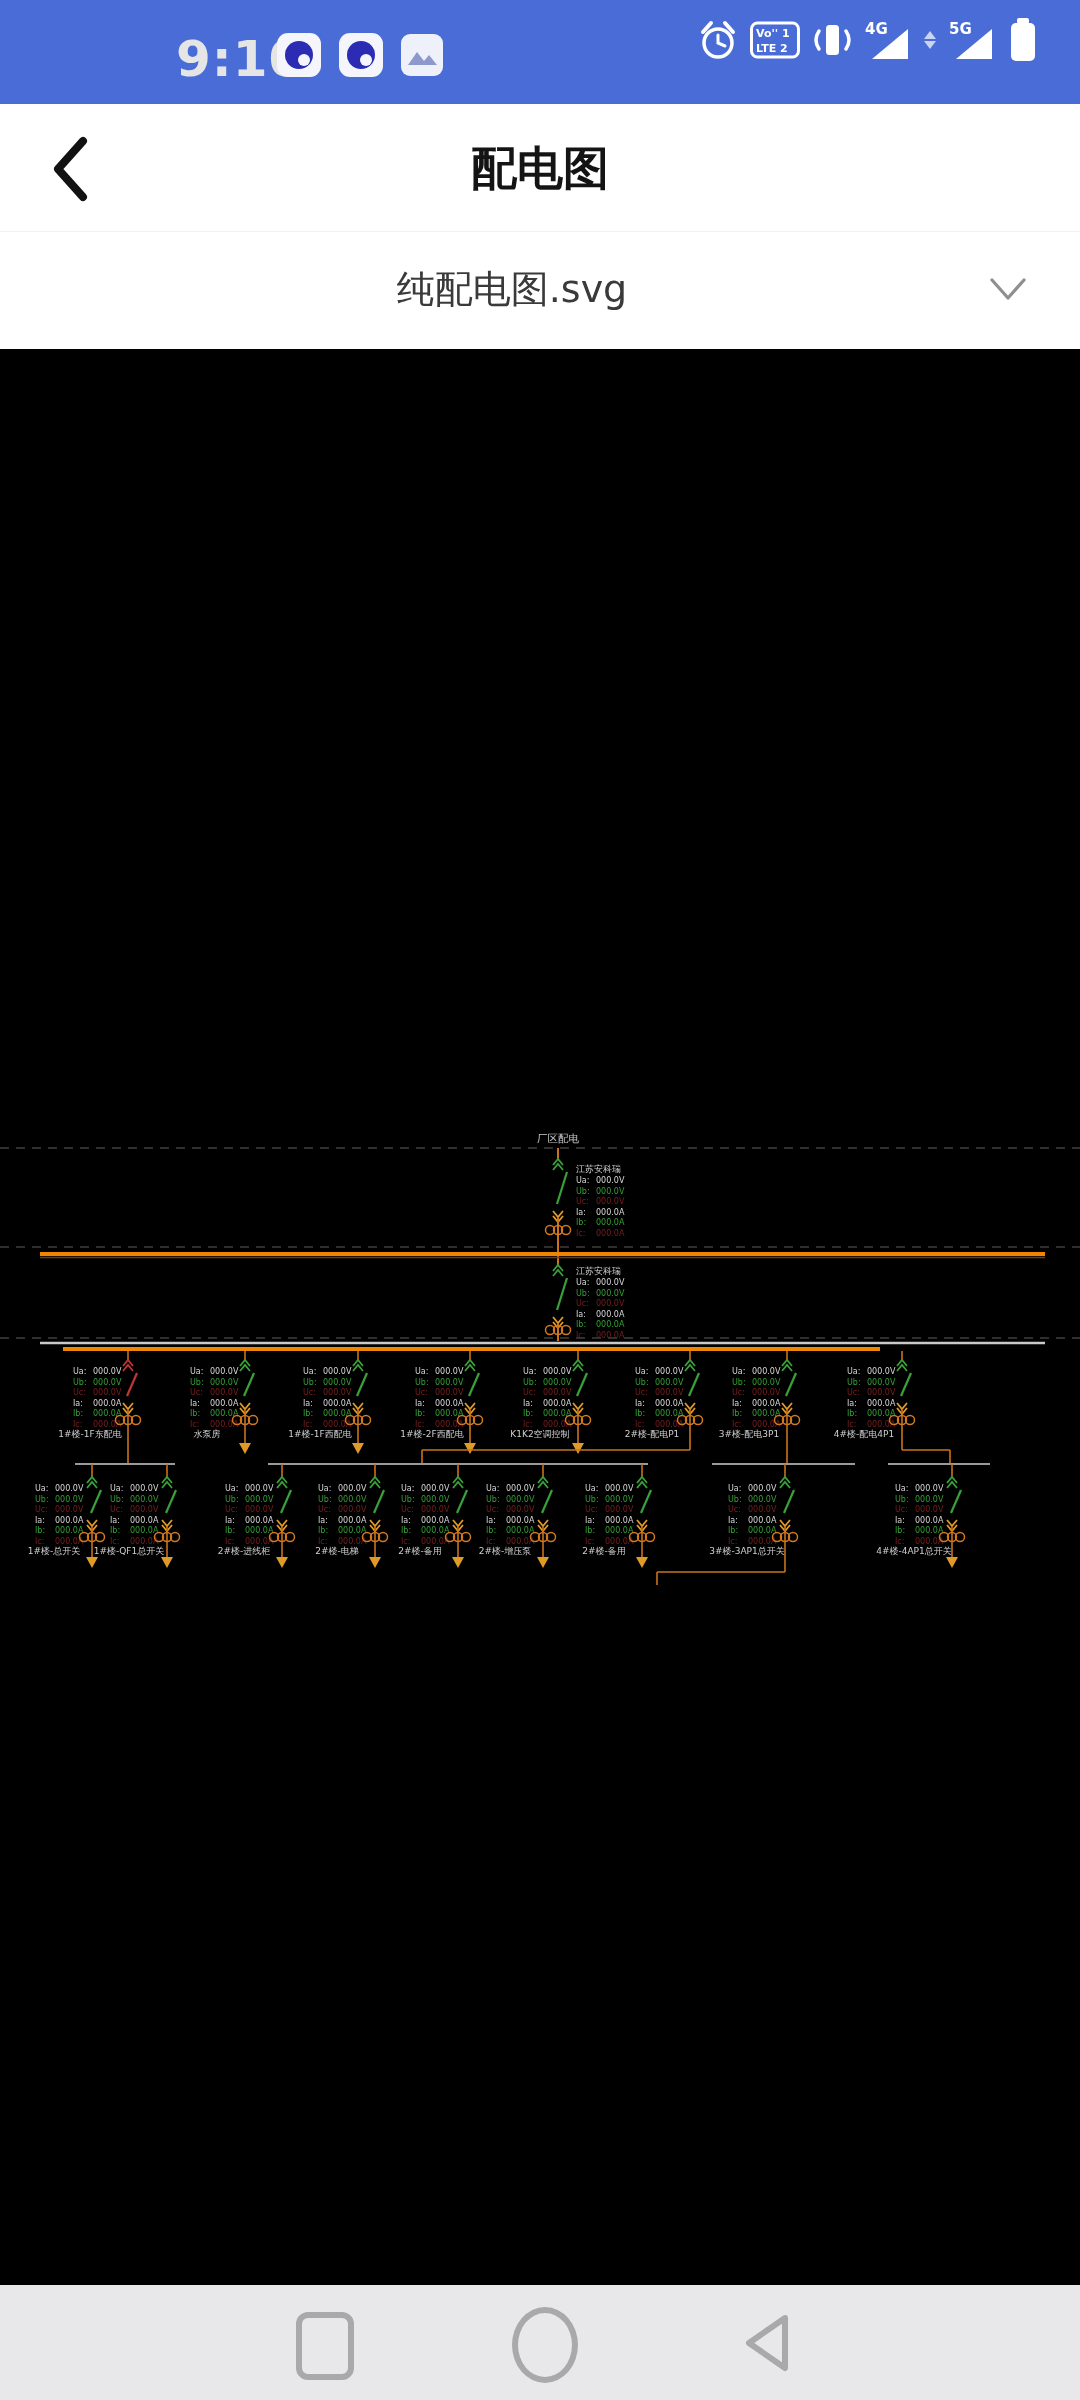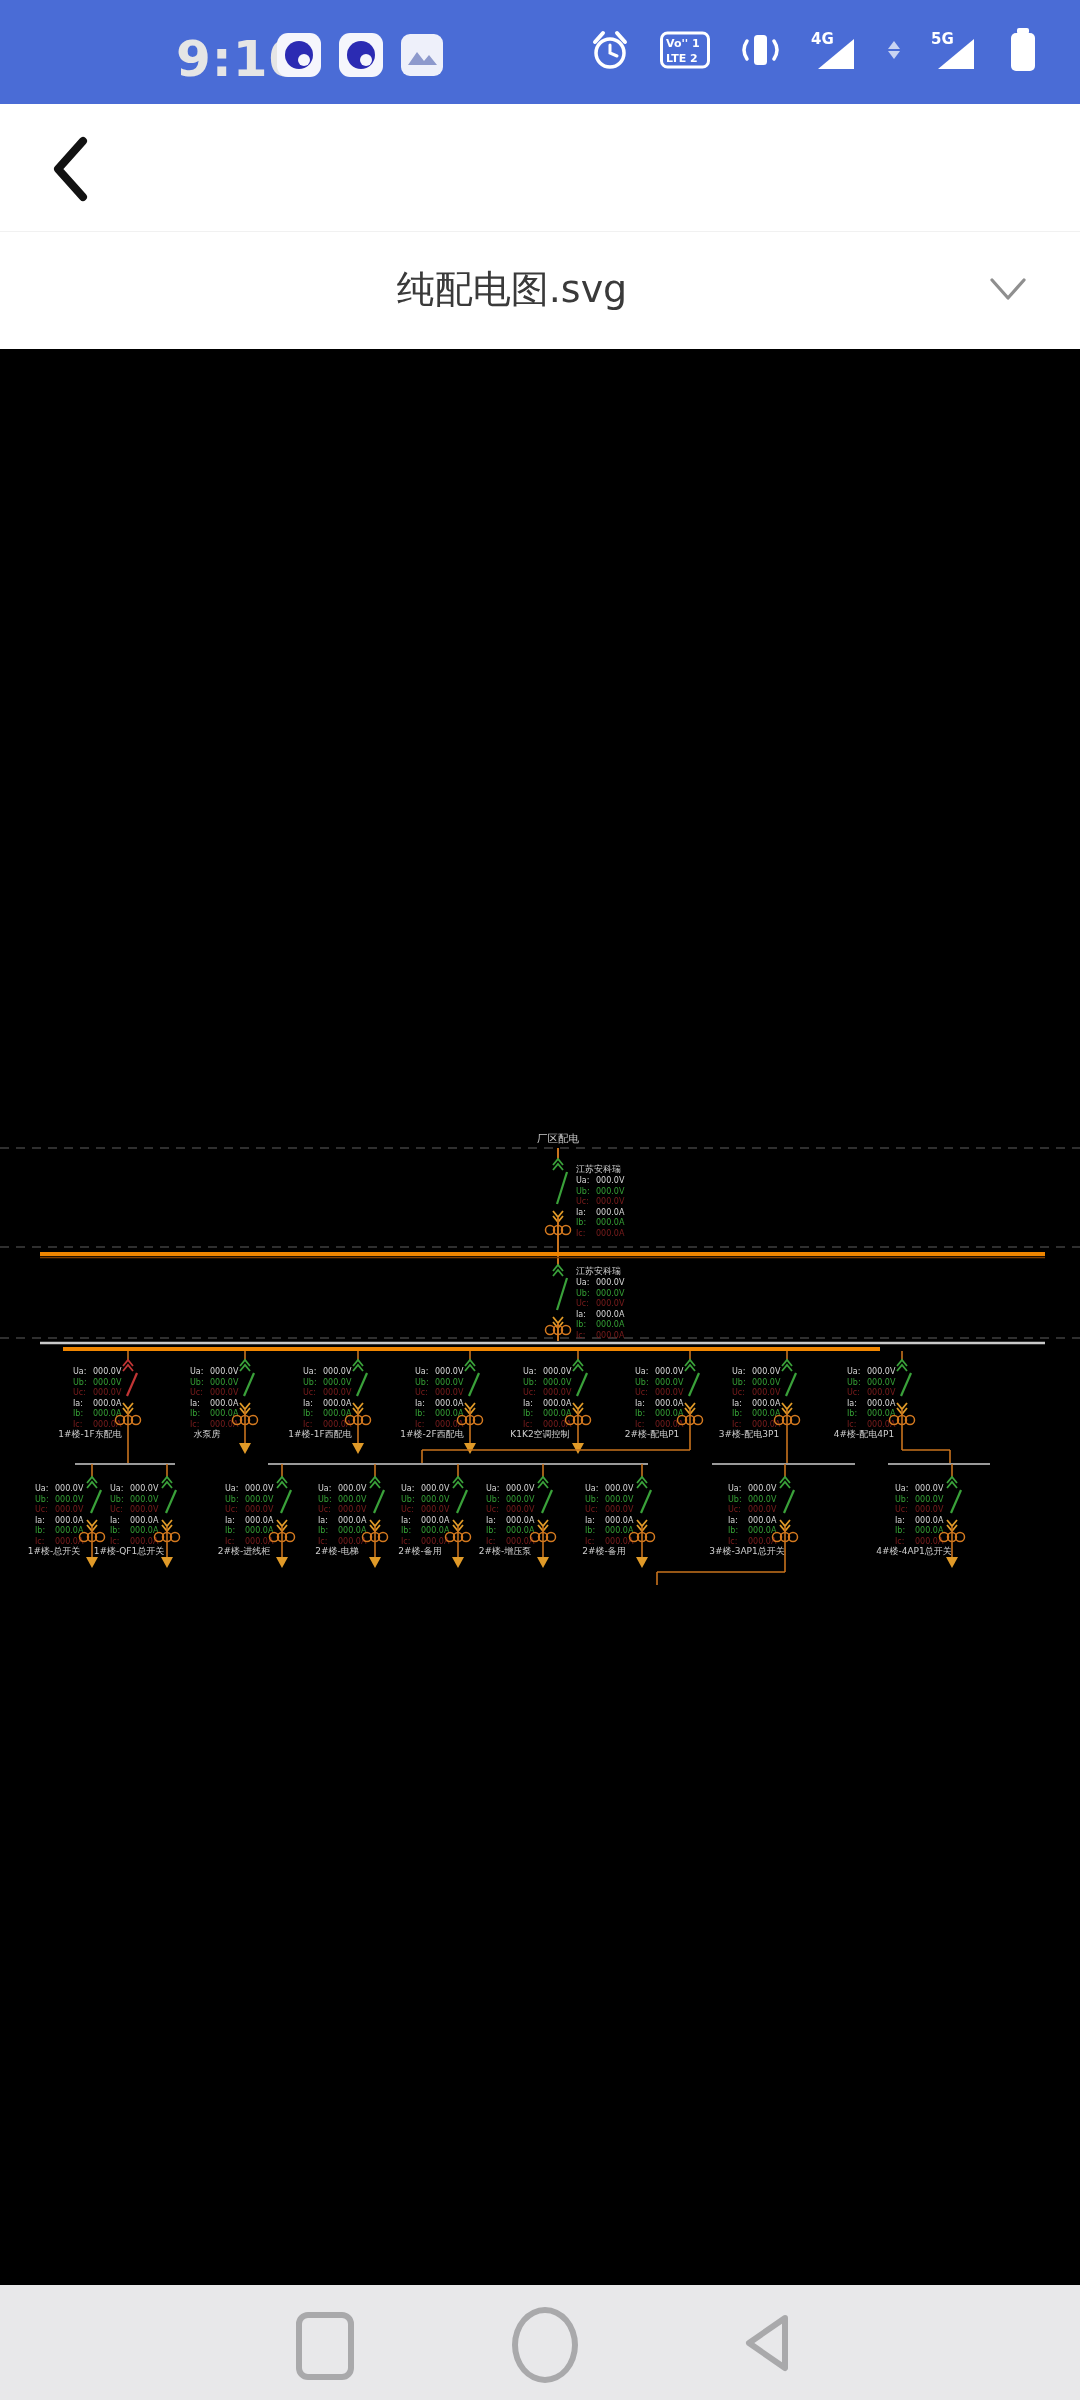--- a/index.html
+++ b/index.html
@@ -2,21 +2,21 @@
 <html><head>
 <meta charset="utf-8">
 <style>
   html,body{margin:0;padding:0;}
   body{width:1080px;height:2400px;position:relative;background:#000;
        font-family:"DejaVu Sans","Liberation Sans",sans-serif;overflow:hidden;}
   
   .status-bar{position:absolute;left:0;top:0;width:1080px;height:104px;background:#4a6cd6;}
   .sb-time{position:absolute;left:176px;top:30px;color:#e5e5e5;font-size:50px;font-weight:600;letter-spacing:1px;}
   .sb-left-icons{position:absolute;left:276px;top:32px;display:flex;gap:16px;align-items:center;}
-  .sb-right-icons{position:absolute;right:40px;top:26px;display:flex;gap:28px;align-items:center;}
+  .sb-right-icons{position:absolute;right:40px;top:16px;display:flex;gap:10px;align-items:center;}
   .sb-right-icons svg{display:block;}
   
   .app-header{position:absolute;left:0;top:104px;width:1080px;height:245px;background:#ffffff;}
   .back-btn{position:absolute;left:50px;top:32px;width:44px;height:66px;cursor:pointer;}
   .page-title{position:absolute;left:0;top:34px;width:100%;text-align:center;
               font-size:46px;font-weight:700;color:#141414;}
   .hdr-divider{position:absolute;left:0;top:127px;width:100%;height:1px;background:#f1f1f1;}
   .file-row{position:absolute;left:0;top:128px;width:100%;height:117px;cursor:pointer;}
   .file-value{position:absolute;left:0;top:32px;width:100%;text-align:center;
               transform:translateX(-28px);font-size:38px;color:#3a3a3a;}
@@ -88,20 +88,21 @@
     </svg>
   </div>
 </div>
 
 <div class="app-header">
   <div class="back-btn">
     <svg width="44" height="66" viewBox="0 0 44 66">
       <polyline points="33,5 8,33 33,61" stroke="#121212" stroke-width="8" fill="none" stroke-linecap="round" stroke-linejoin="round"></polyline>
     </svg>
   </div>
+  <div class="page-title">配电图</div>
   <div class="hdr-divider"></div>
   <div class="file-row">
     <div class="file-value">纯配电图.svg</div>
     <svg class="file-chevron" width="40" height="26" viewBox="0 0 40 26">
       <polyline points="4,4 20,22 36,4" stroke="#8f8f8f" stroke-width="3.2" fill="none" stroke-linecap="round" stroke-linejoin="round"></polyline>
     </svg>
   </div>
 </div>
 
 <div class="canvas">

